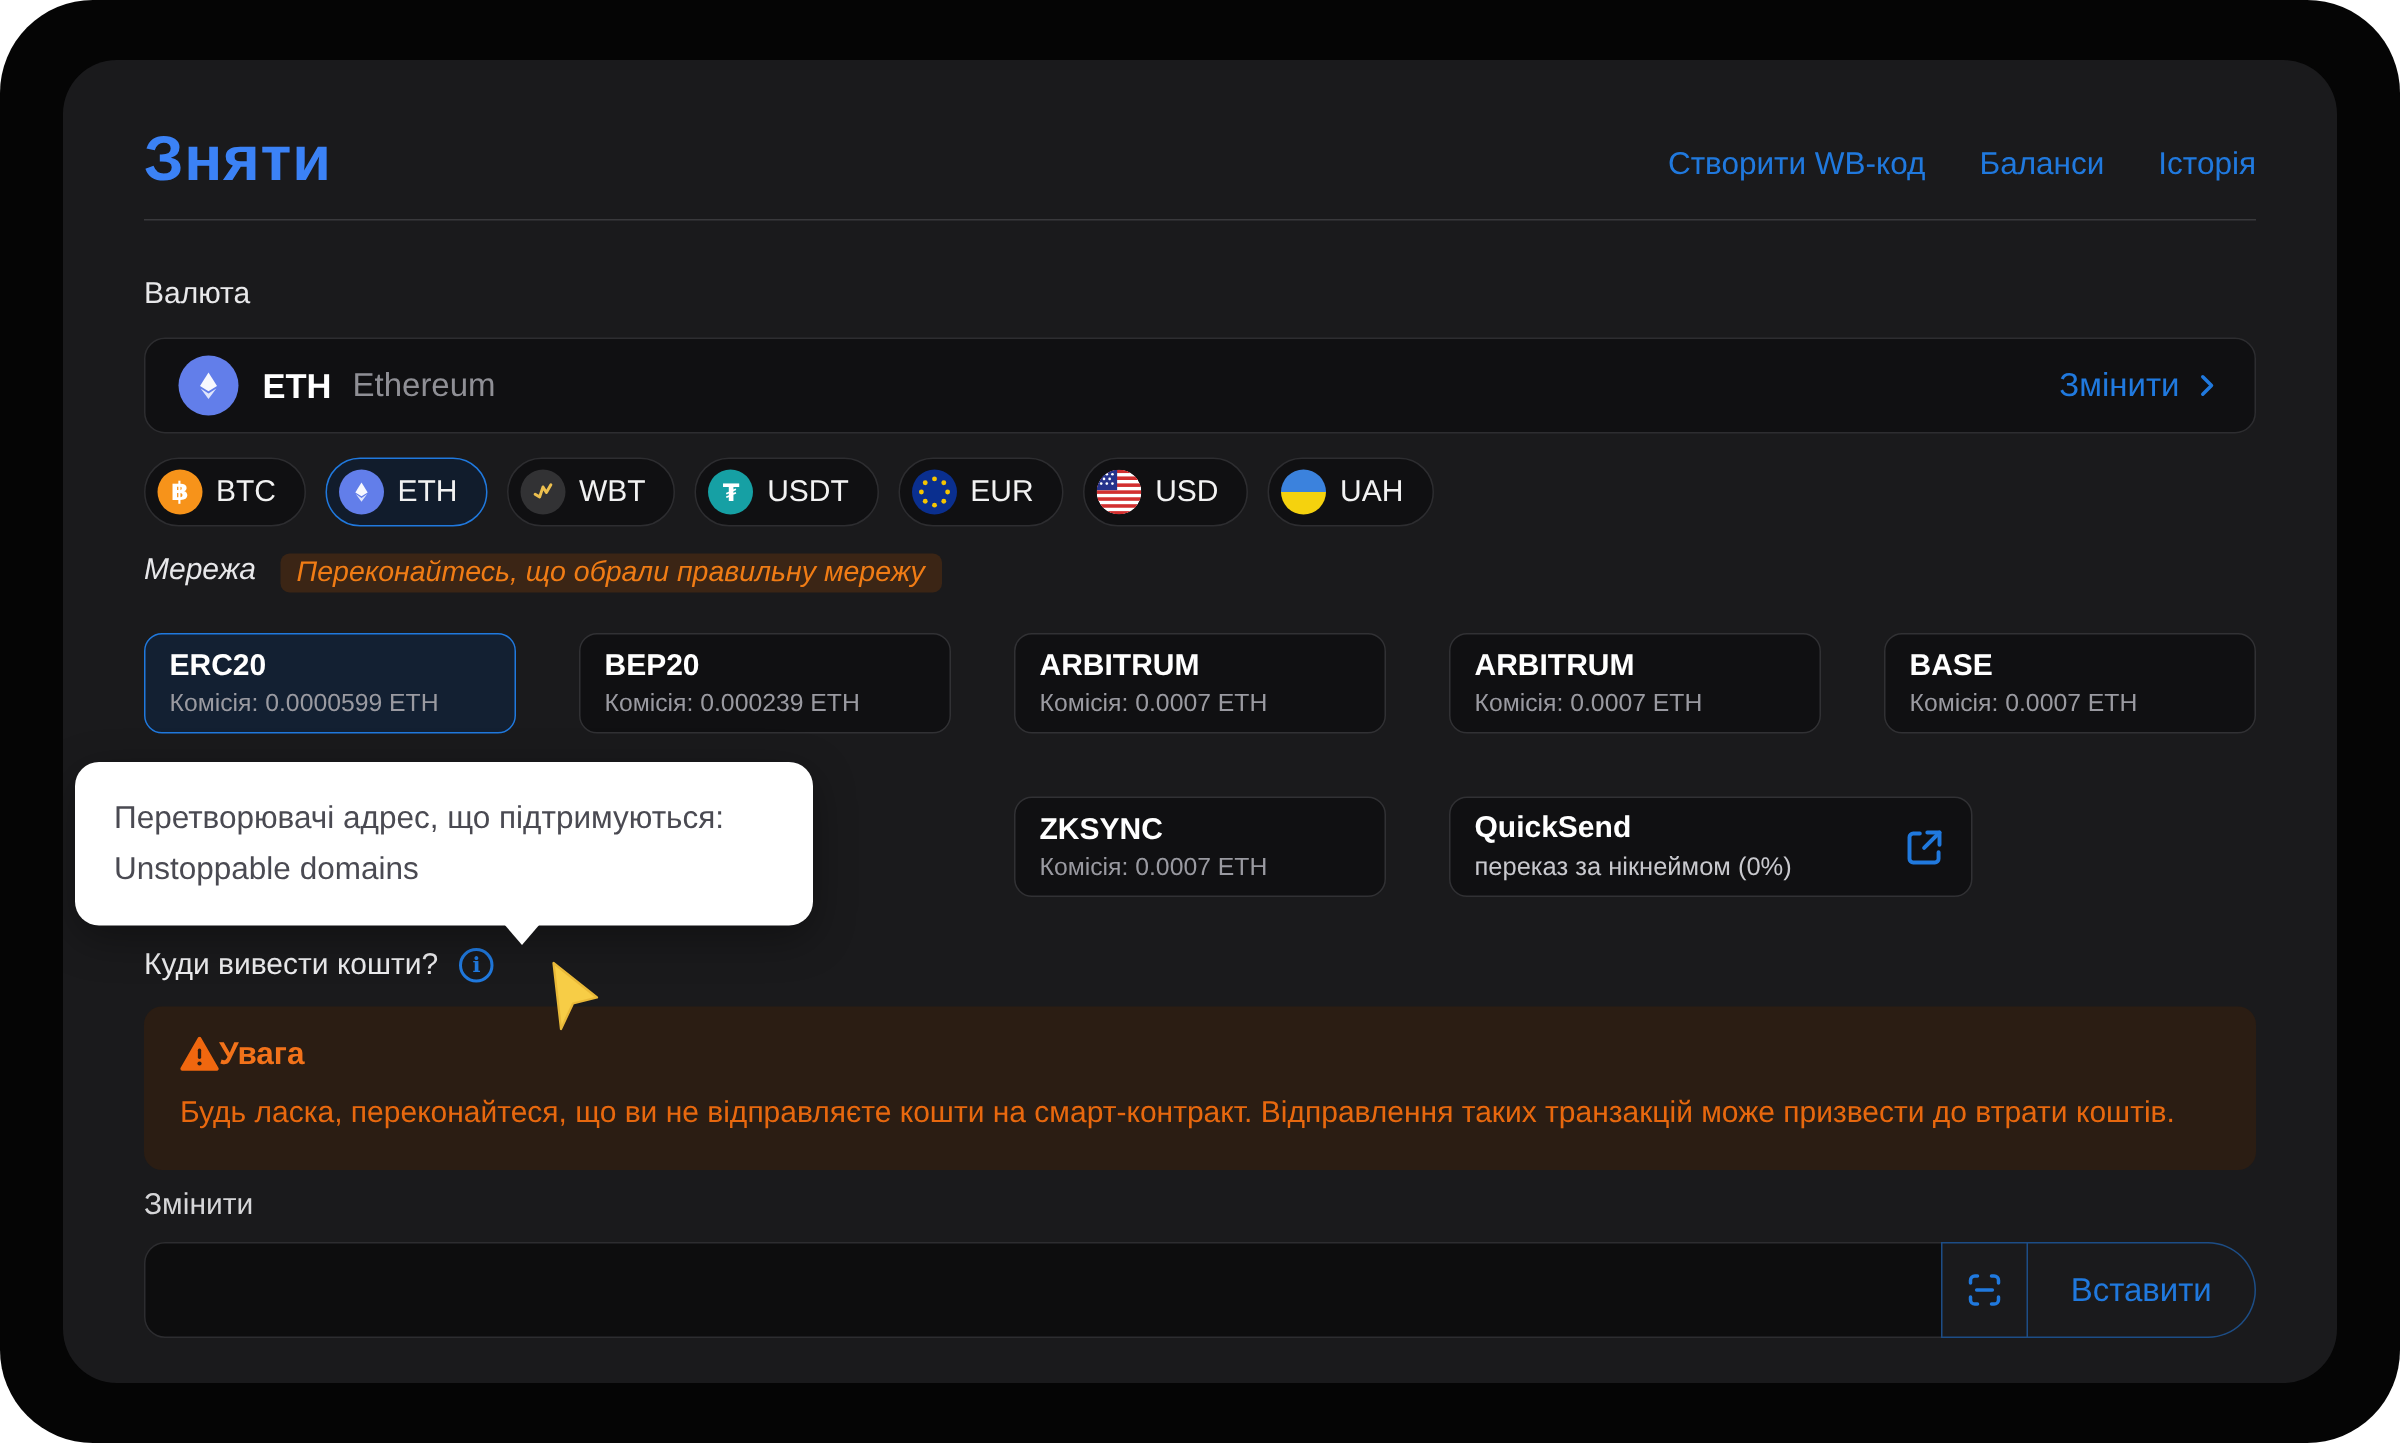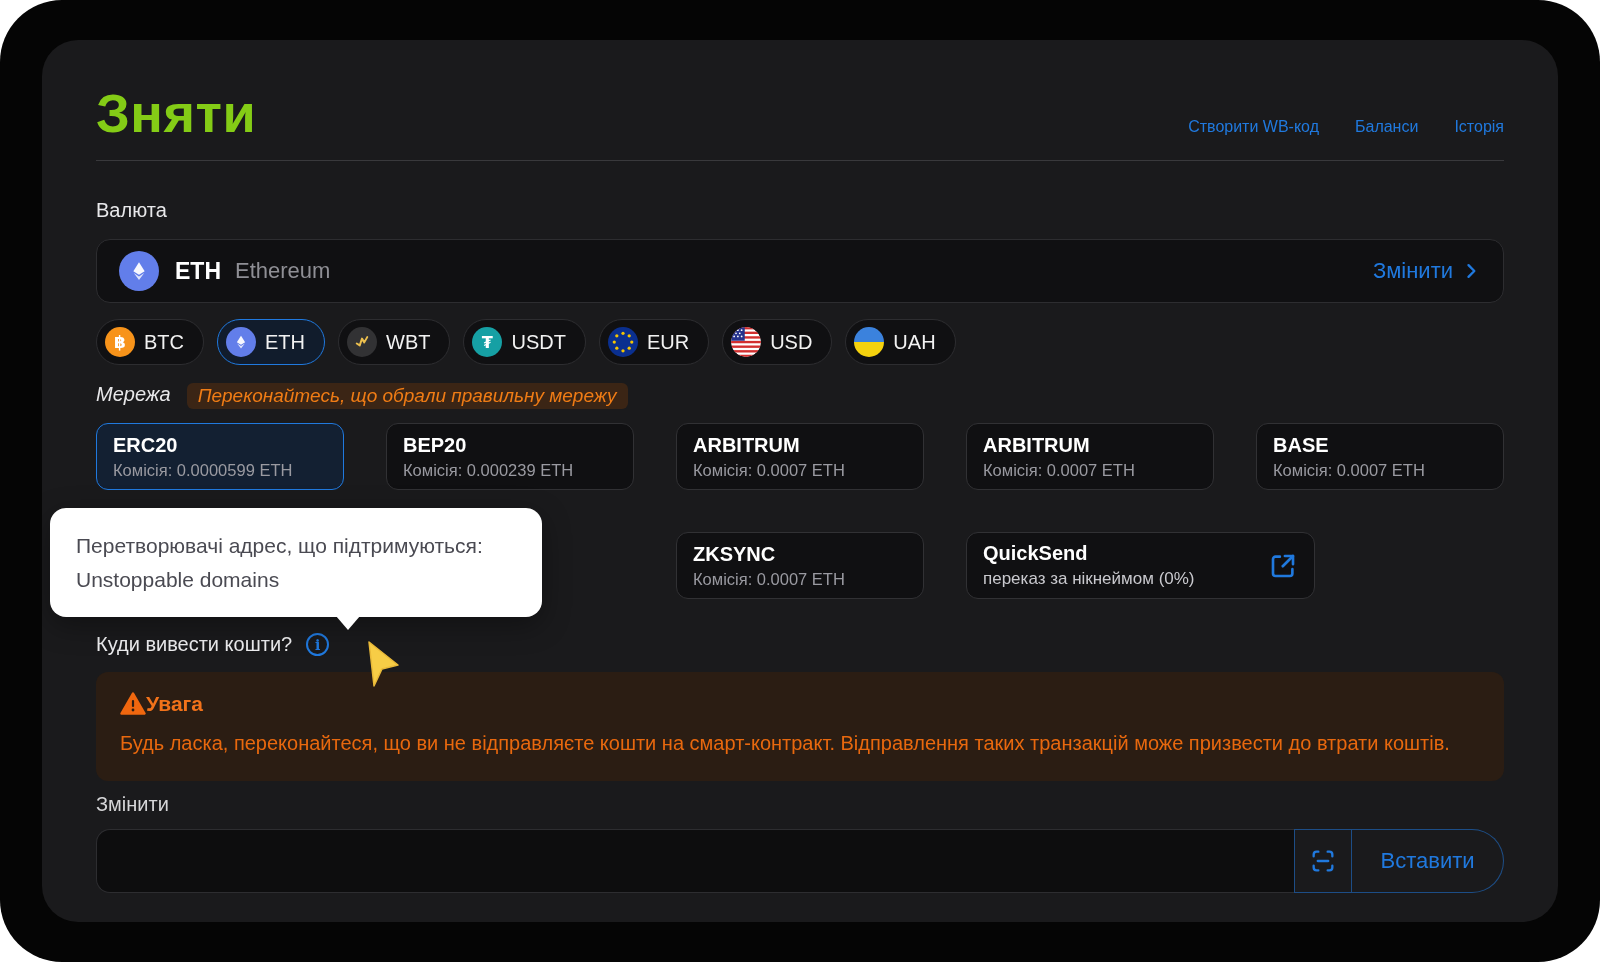--- a/index.html
+++ b/index.html
@@ -17,23 +17,23 @@
   .content {
     position: relative;
     width: 100%; height: 100%;
     background: #1a1a1c;
     border-radius: 36px;
     padding: 0 54px;
     overflow: hidden;
   }
   
   .header { display: flex; justify-content: space-between; align-items: flex-end; padding-top: 42px; }
-  .page-title { font-size: 54px; font-weight: 700; color: #84cc16; letter-spacing: .5px; }
+  .page-title { font-size: 42px; font-weight: 700; color: #3b82f6; letter-spacing: .5px; }
   .nav-links { display: flex; gap: 36px; padding-bottom: 8px; }
-  .nav-link { font-size: 16px; color: #2079de; cursor: pointer; text-decoration: none; text-align: right; }
+  .nav-link { font-size: 21px; color: #2079de; cursor: pointer; text-decoration: none; text-align: right; }
   .divider { height: 1px; background: #39393c; margin-top: 16px; }
 
   .section-label { font-size: 20px; color: #e8e8ea; }
   .lbl-currency { margin-top: 38px; }
 
   
   .selector {
     margin-top: 17px; height: 64px;
     background: #101012; border: 1px solid #2d2d30; border-radius: 14px;
     display: flex; align-items: center; padding: 0 22px; cursor: pointer;
@@ -60,21 +60,21 @@
   }
   .chip.selected { border: 1.5px solid #2079de; background: #111c2c; }
 
   
   .network-row { margin-top: 18px; display: flex; align-items: flex-start; gap: 16px; font-style: italic; }
   .net-badge {
     background: #3b2515; color: #f07c15; font-size: 19px;
     padding: 2px 11px; border-radius: 6px;
   }
   .cards {
-    margin-top: 14px;
+    margin-top: 27px;
     display: grid; grid-template-columns: repeat(5, 1fr);
     column-gap: 13px; row-gap: 22px; gap: 42px;
   }
   .net-card {
     height: 67px; background: #101012;
     border: 1px solid #313134; border-radius: 12px;
     padding: 9px 16px; cursor: pointer;
     display: flex; flex-direction: column; justify-content: center;
   }
   .net-card.selected { border: 1.5px solid #2079de; background: #132032; }

